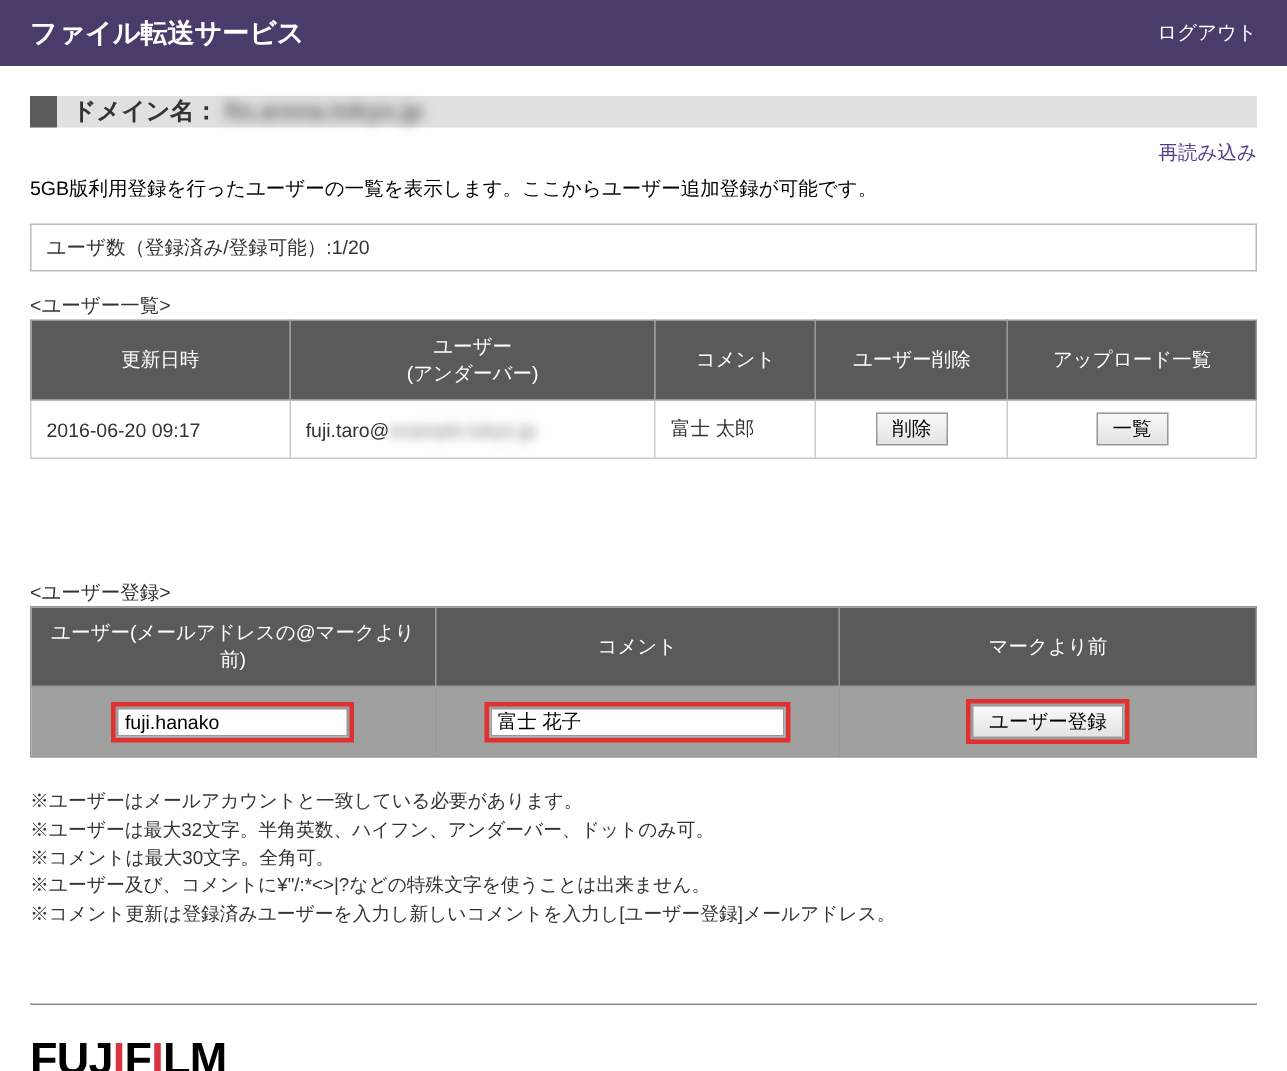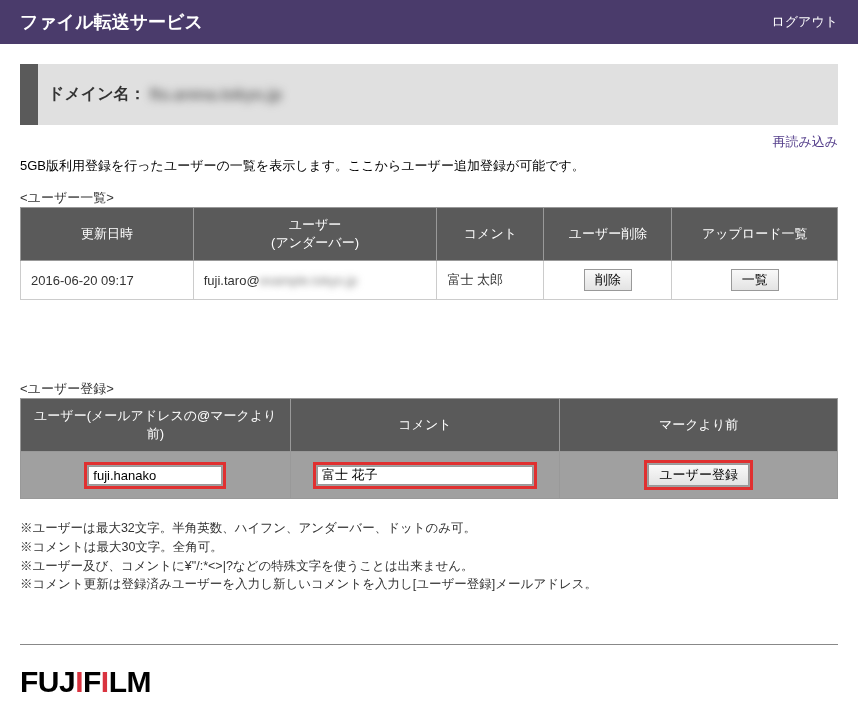--- a/index.html
+++ b/index.html
@@ -25,21 +25,21 @@
     color: #fff;
     text-decoration: none;
     font-size: 13px;
   }
   .content {
     padding: 20px;
   }
   .domain-bar {
     background: #e0e0e0;
     border-left: 18px solid #5a5a5a;
-    padding: 20px 10px;
+    padding: 0 10px;
     font-size: 16px;
     font-weight: bold;
     color: #333;
     margin-bottom: 8px;
     display: flex;
     align-items: center;
   }
   .domain-label { display:inline-block; }
   .domain-value {
     display: inline-block;
@@ -106,24 +106,24 @@
   .highlight-cell { padding-top:10px; padding-bottom:10px; }
   .red-box {
     border: 3px solid #e03030;
     display: inline-block;
     padding: 1px;
   }
   .text-input {
     border: 1px solid #999;
     font-size: 13px;
     padding: 1px 4px;
-    width: 134px;
+    width: 154px;
     font-family: inherit;
   }
-  .text-input.wide { width: 216px; }
+  .text-input.wide { width: 196px; }
   table.reg {
     width: 100%;
     border-collapse: collapse;
     margin-bottom: 20px;
   }
   table.reg th {
     background: #5a5a5a;
     color: #fff;
     font-weight: normal;
     font-size: 13px;
@@ -180,20 +180,23 @@
     <span class="domain-label">ドメイン名：</span>
     <span class="domain-value">fts.arena.tokyo.jp</span>
   </div>
 
   <div class="reload-row">
     <a href="#" class="reload-link">再読み込み</a>
   </div>
 
   <div class="desc">5GB版利用登録を行ったユーザーの一覧を表示します。ここからユーザー追加登録が可能です。</div>
 
+  <div class="count-box">
+    <span>ユーザ数（登録済み/登録可能）</span><span>:1/20</span>
+  </div>
 
   <div class="section-label">&lt;ユーザー一覧&gt;</div>
 
   <table class="grid">
     <thead>
       <tr>
         <th>更新日時</th>
         <th>
           <div>ユーザー</div>
           <div>(アンダーバー)</div>
@@ -245,20 +248,21 @@
         <td class="highlight-cell">
           <span class="red-box">
             <button class="btn-gray">ユーザー登録</button>
           </span>
         </td>
       </tr>
     </tbody>
   </table>
 
   <div class="notes">
+    <div>※ユーザーはメールアカウントと一致している必要があります。</div>
     <div>※ユーザーは最大32文字。半角英数、ハイフン、アンダーバー、ドットのみ可。</div>
     <div>※コメントは最大30文字。全角可。</div>
     <div>※ユーザー及び、コメントに¥"/:*&lt;&gt;|?などの特殊文字を使うことは出来ません。</div>
     <div>※コメント更新は登録済みユーザーを入力し新しいコメントを入力し[ユーザー登録]メールアドレス。</div>
   </div>
 
 </div>
 
 <div class="footer-line"></div>
 <div class="footer">

